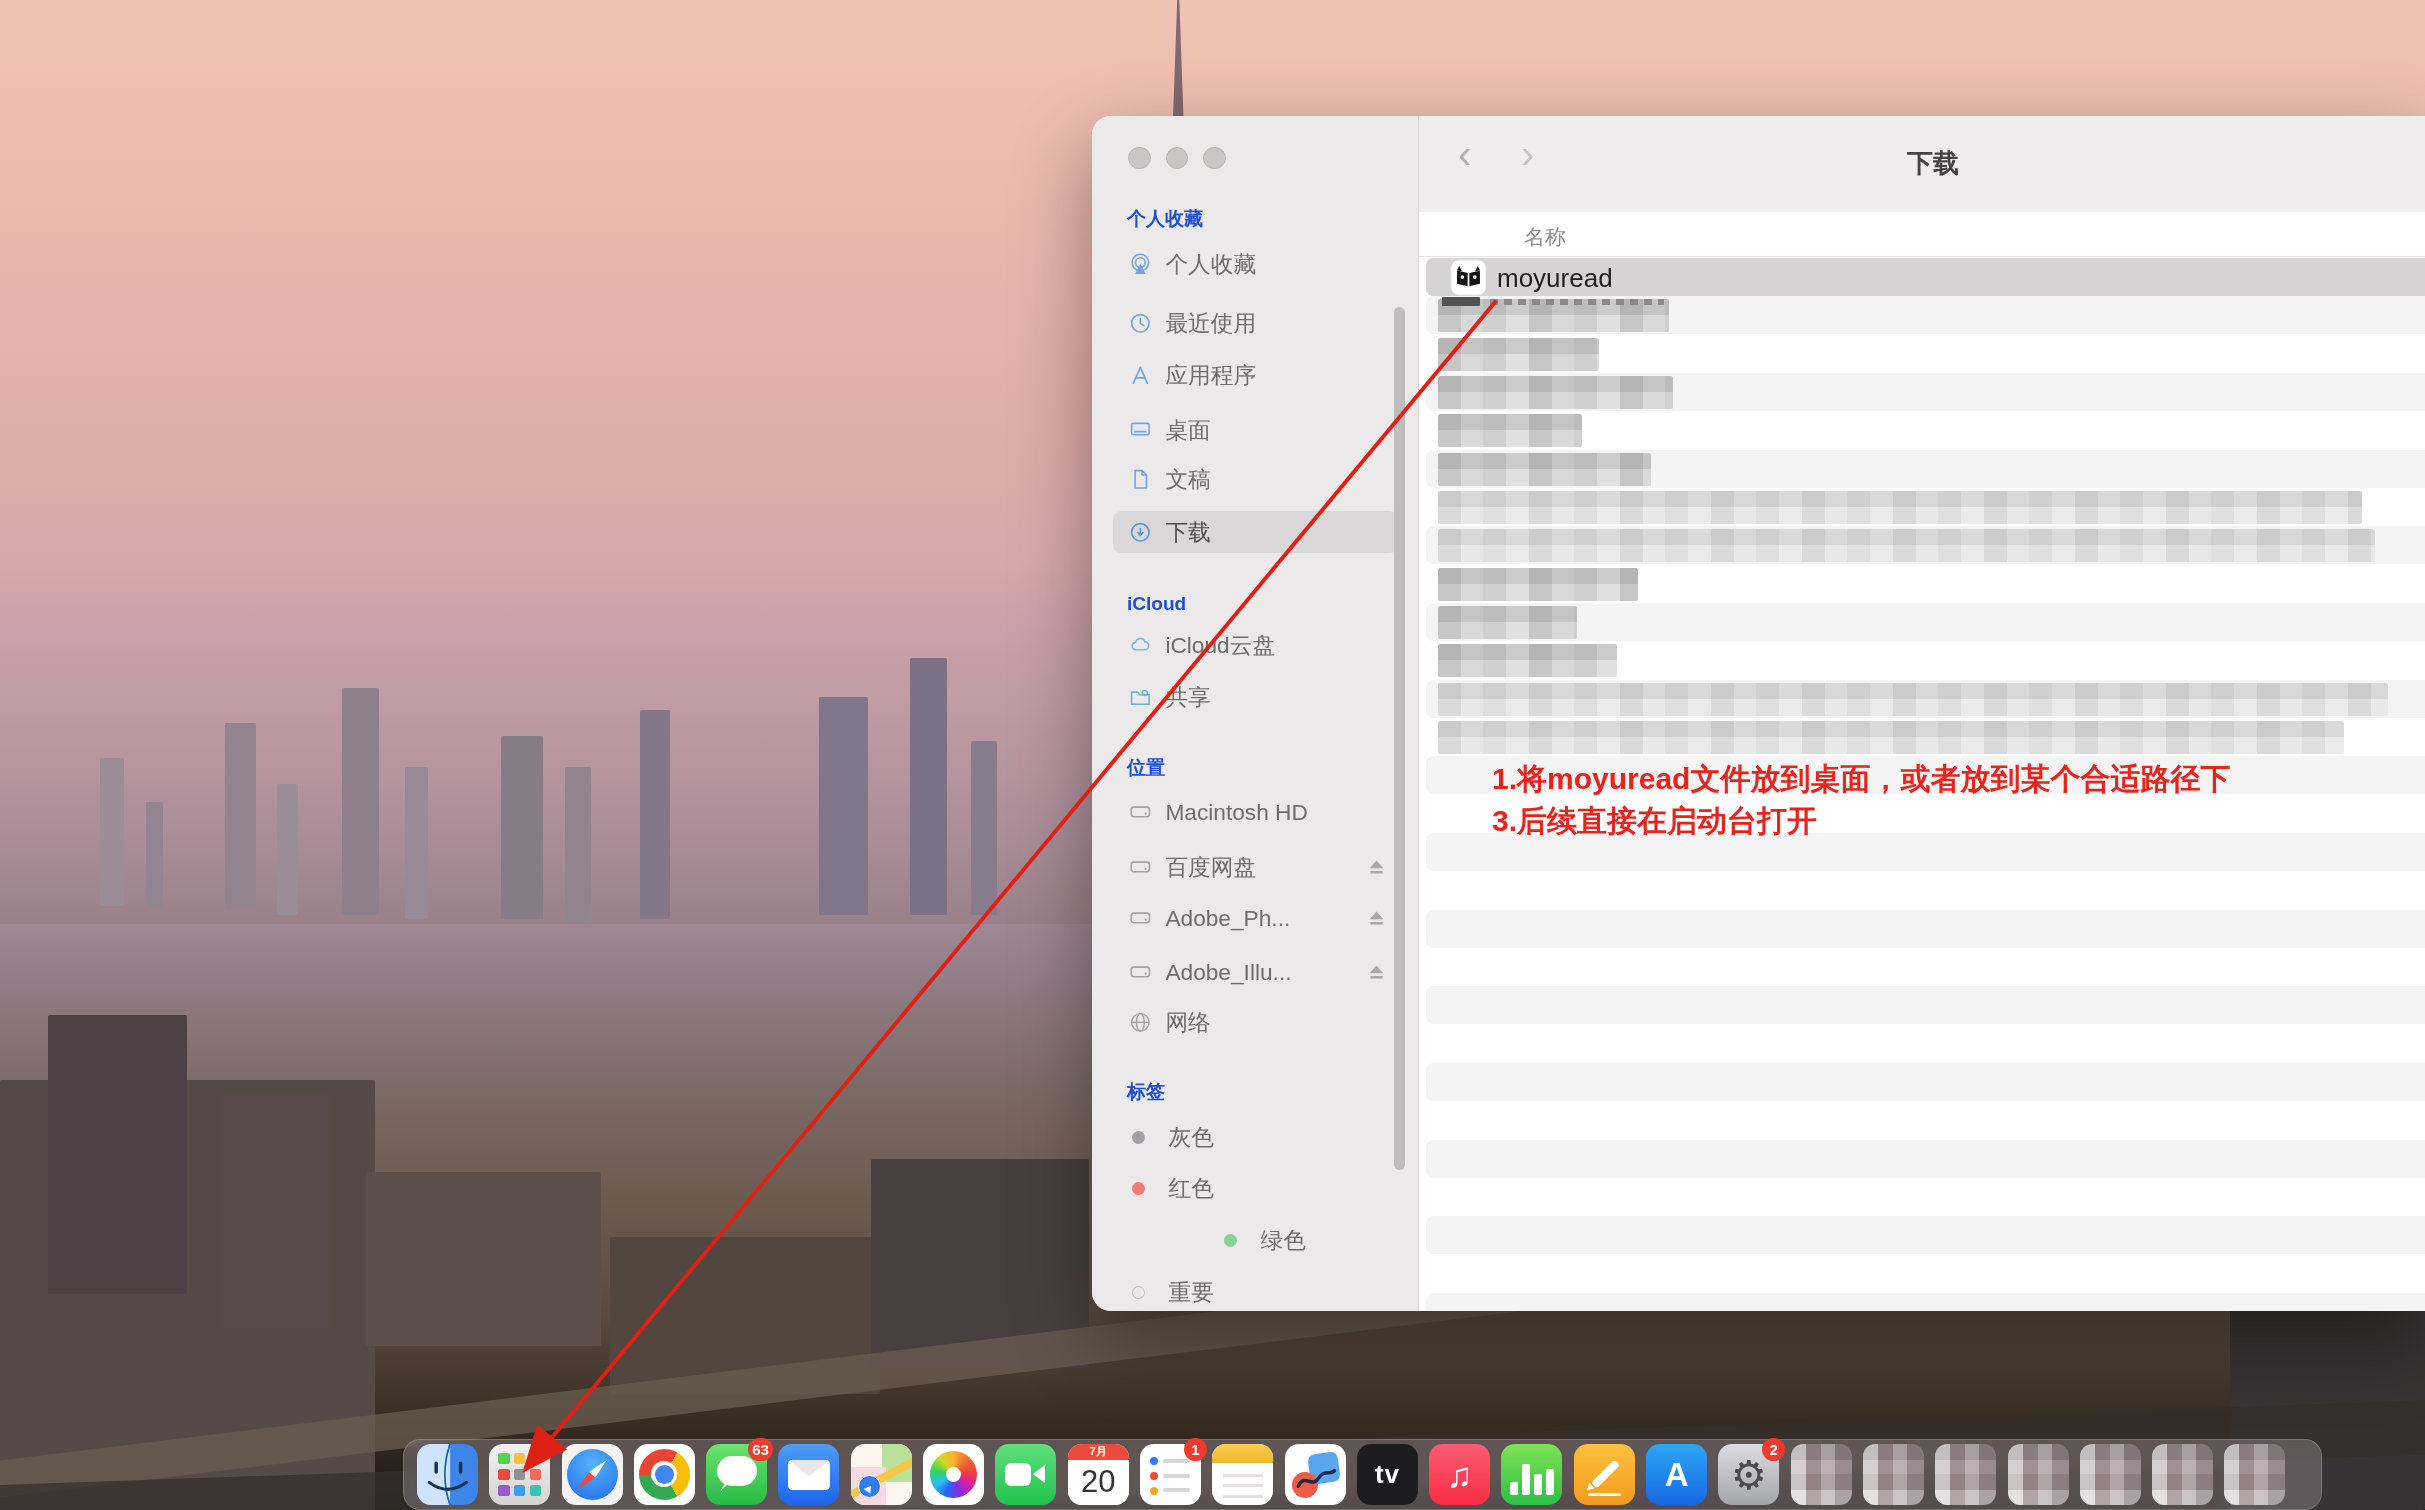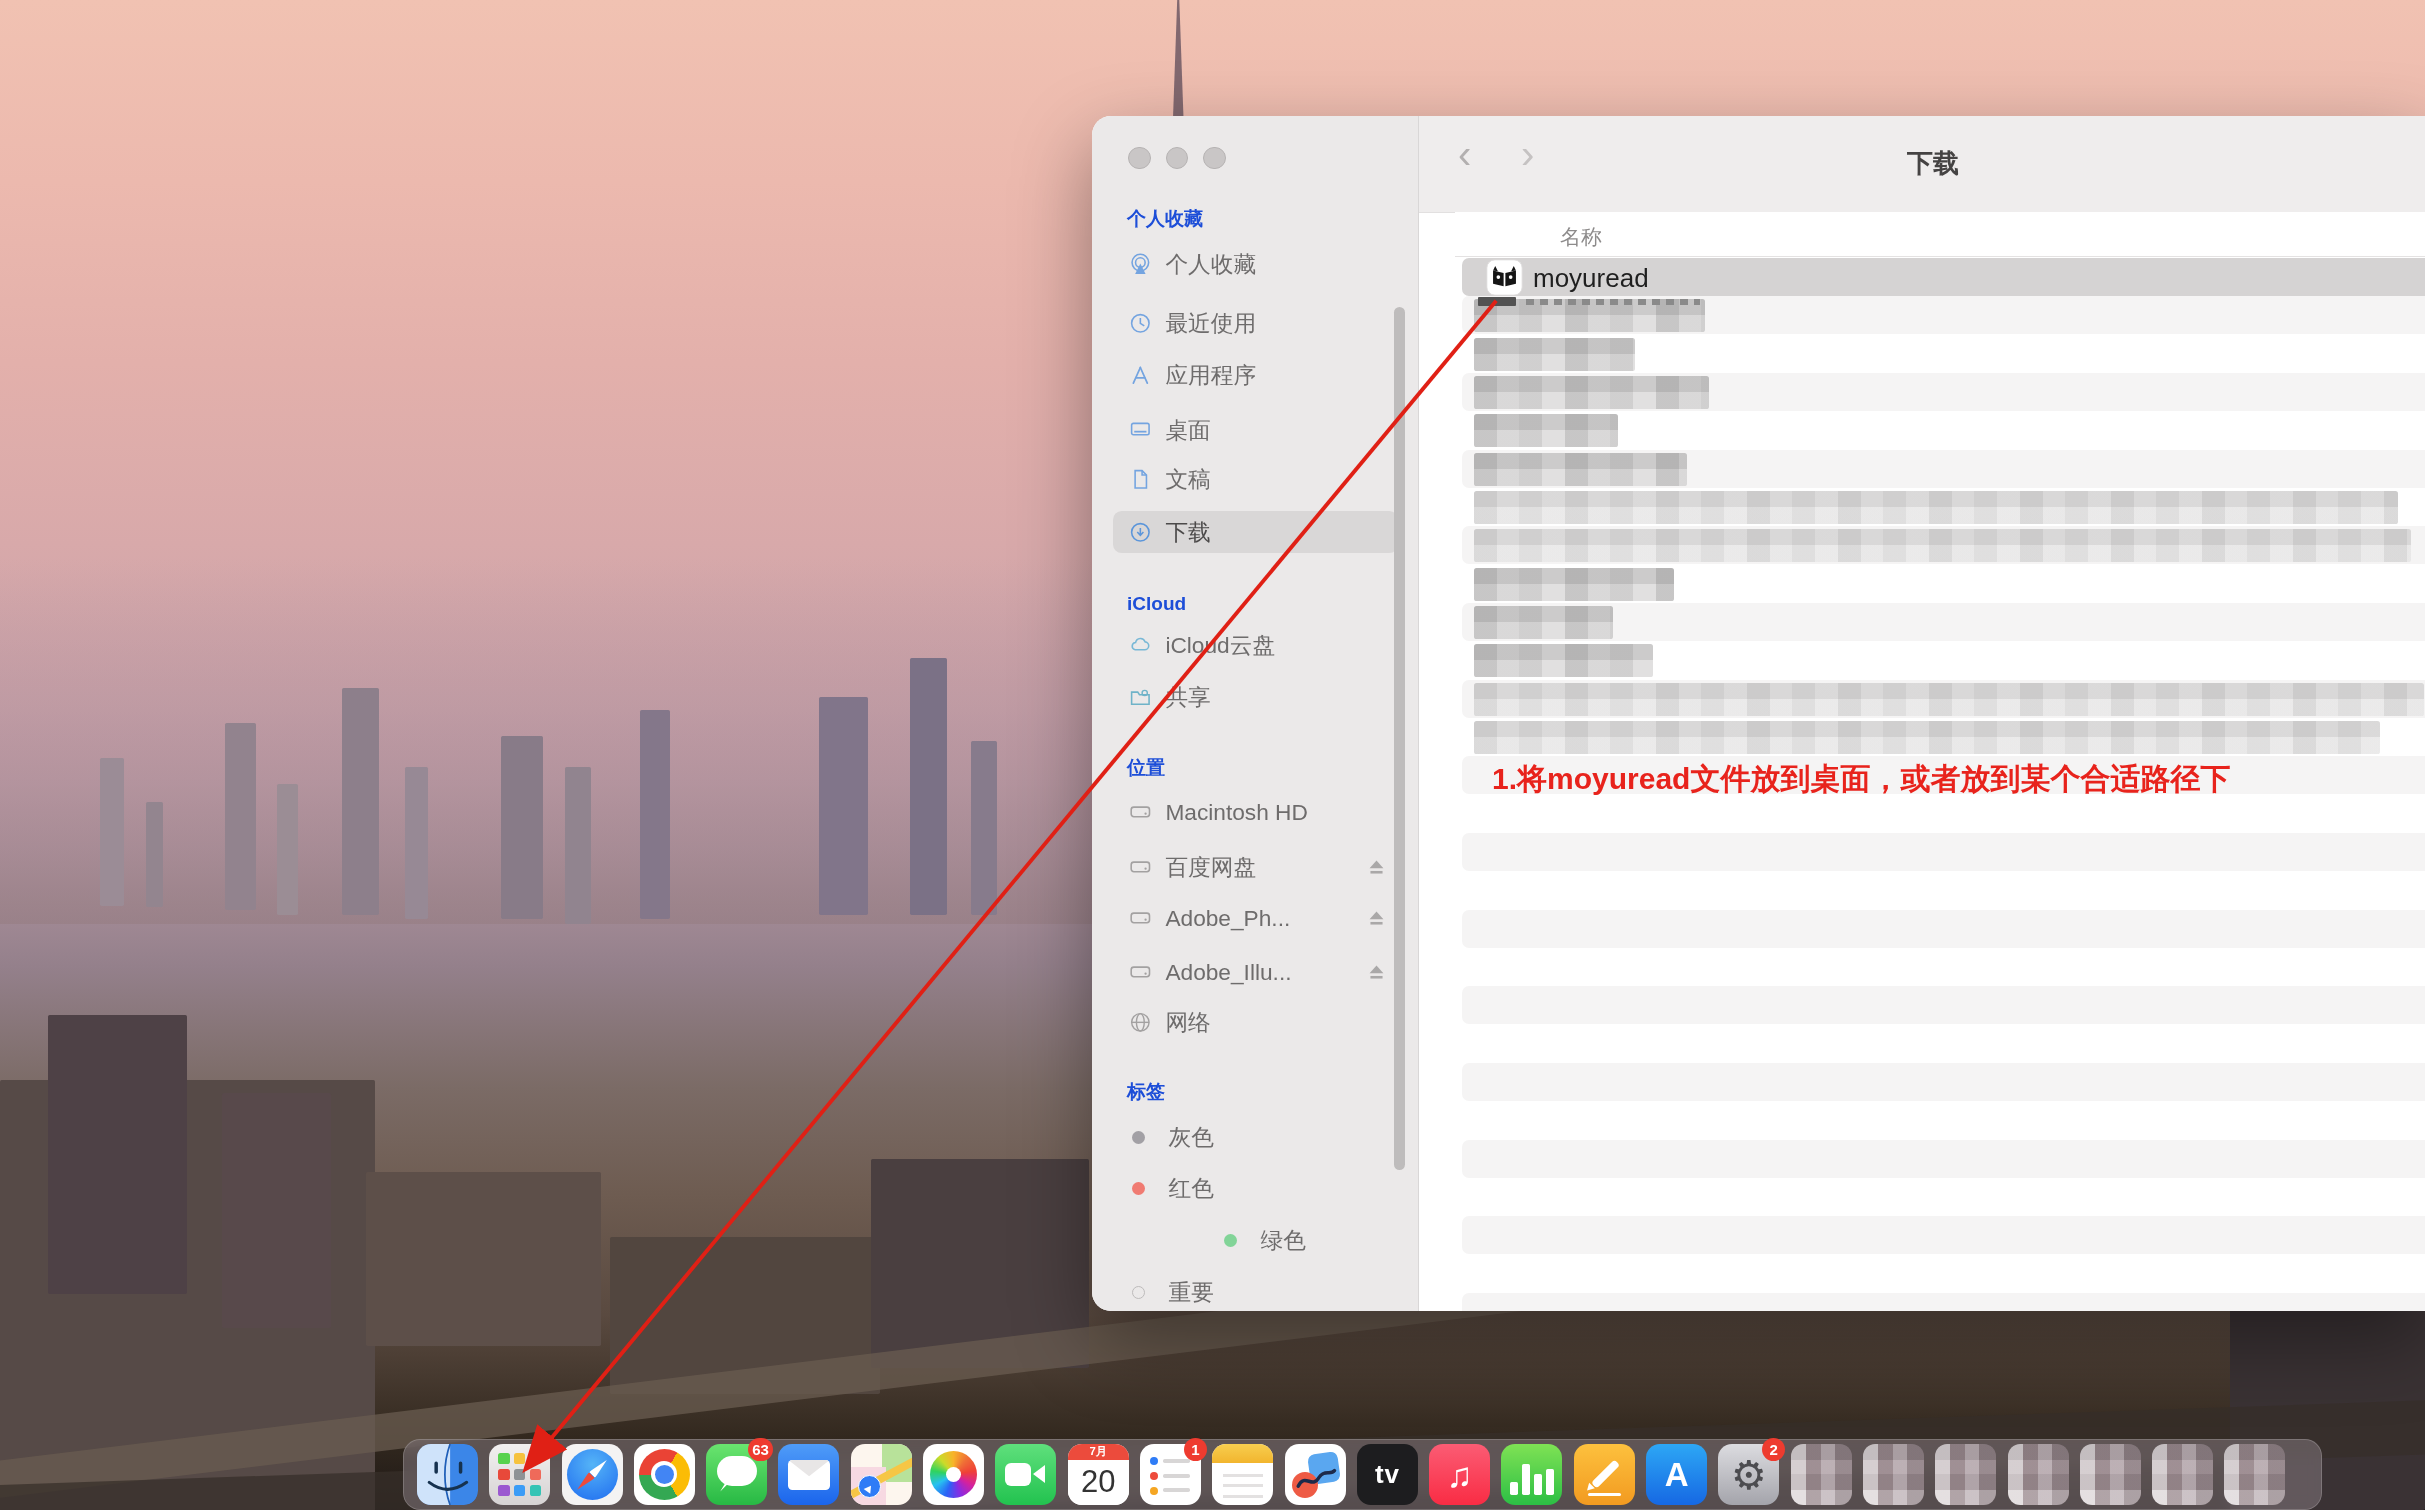--- a/index.html
+++ b/index.html
@@ -36,21 +36,21 @@
   .dot{width:13px;height:13px;border-radius:50%;margin-left:19px;flex:0 0 auto;}
   .dot.hollow{background:transparent;border:1.7px solid #bdbbbb;box-sizing:border-box;}
   .side-scroll{position:absolute;left:302px;top:191px;width:11.3px;height:863px;border-radius:6.1px;background:#bebcbc;}
 
   
   .ctoolbar{position:absolute;left:327px;top:0;right:0;height:96px;background:#efeded;border-bottom:0.9px solid #e2e0e0;}
   .navbtn{position:absolute;top:15.7px;font-size:40px;color:#b3b0b0;font-weight:400;}
   .win-title{position:absolute;left:488px;top:30px;font-size:26px;font-weight:700;color:#454343;}
 
   
-  .listarea{position:absolute;left:327px;top:96px;right:0;bottom:0;background:#fff;margin-left:36px;}
+  .listarea{position:absolute;left:327px;top:96px;right:0;bottom:0;background:#fff;}
   .list-header{position:absolute;left:0;top:0;right:0;height:44px;background:#fff;}
   .col-name{position:absolute;left:105px;top:10.5px;font-size:21px;color:#8d8b8b;}
   .header-line{position:absolute;left:0;top:44px;right:0;height:0.9px;background:#e4e2e2;}
   .rows{position:absolute;left:7px;top:46px;right:0;bottom:0;overflow:hidden;}
   .frow{position:absolute;left:0;right:0;height:38px;border-radius:7px 0 0 7px;}
   .frow.alt{background:#f5f4f4;}
   .frow.sel{background:#d5d3d3;}
   .sel-icon{position:absolute;left:24.4px;top:0.9px;width:37px;height:37px;}
   .sel-label{position:absolute;left:71px;top:5.2px;font-size:26px;color:#1f1f1f;}
   .mosaic{position:absolute;left:12.2px;top:2.6px;height:33px;border-radius:2.6px;
@@ -366,20 +366,21 @@
           <div class="frow" style="top: 920px;"></div>
           <div class="frow alt" style="top: 958px;"></div>
           <div class="frow" style="top: 997px;"></div>
           <div class="frow alt" style="top: 1035px;"></div>
         </div>
     </div>
   </div>
 
   <div class="annotation" style="color: rgb(232, 35, 28);">
     <div>1.将moyuread文件放到桌面，或者放到某个合适路径下</div>
+    <div>3.后续直接在启动台打开</div>
   </div>
 
   <svg class="arrow-svg" width="2426" height="1511" viewBox="0 0 2784 1734">
     <defs>
       <marker id="ah" markerWidth="12" markerHeight="10" refX="9" refY="5" orient="auto">
         <path d="M0 0 L12 5 L0 10 Z" fill="#e02015"></path>
       </marker>
     </defs>
     <line x1="1717" y1="345" x2="608" y2="1680" stroke="#e02015" stroke-width="4.5" marker-end="url(#ah)"></line>
   </svg>

